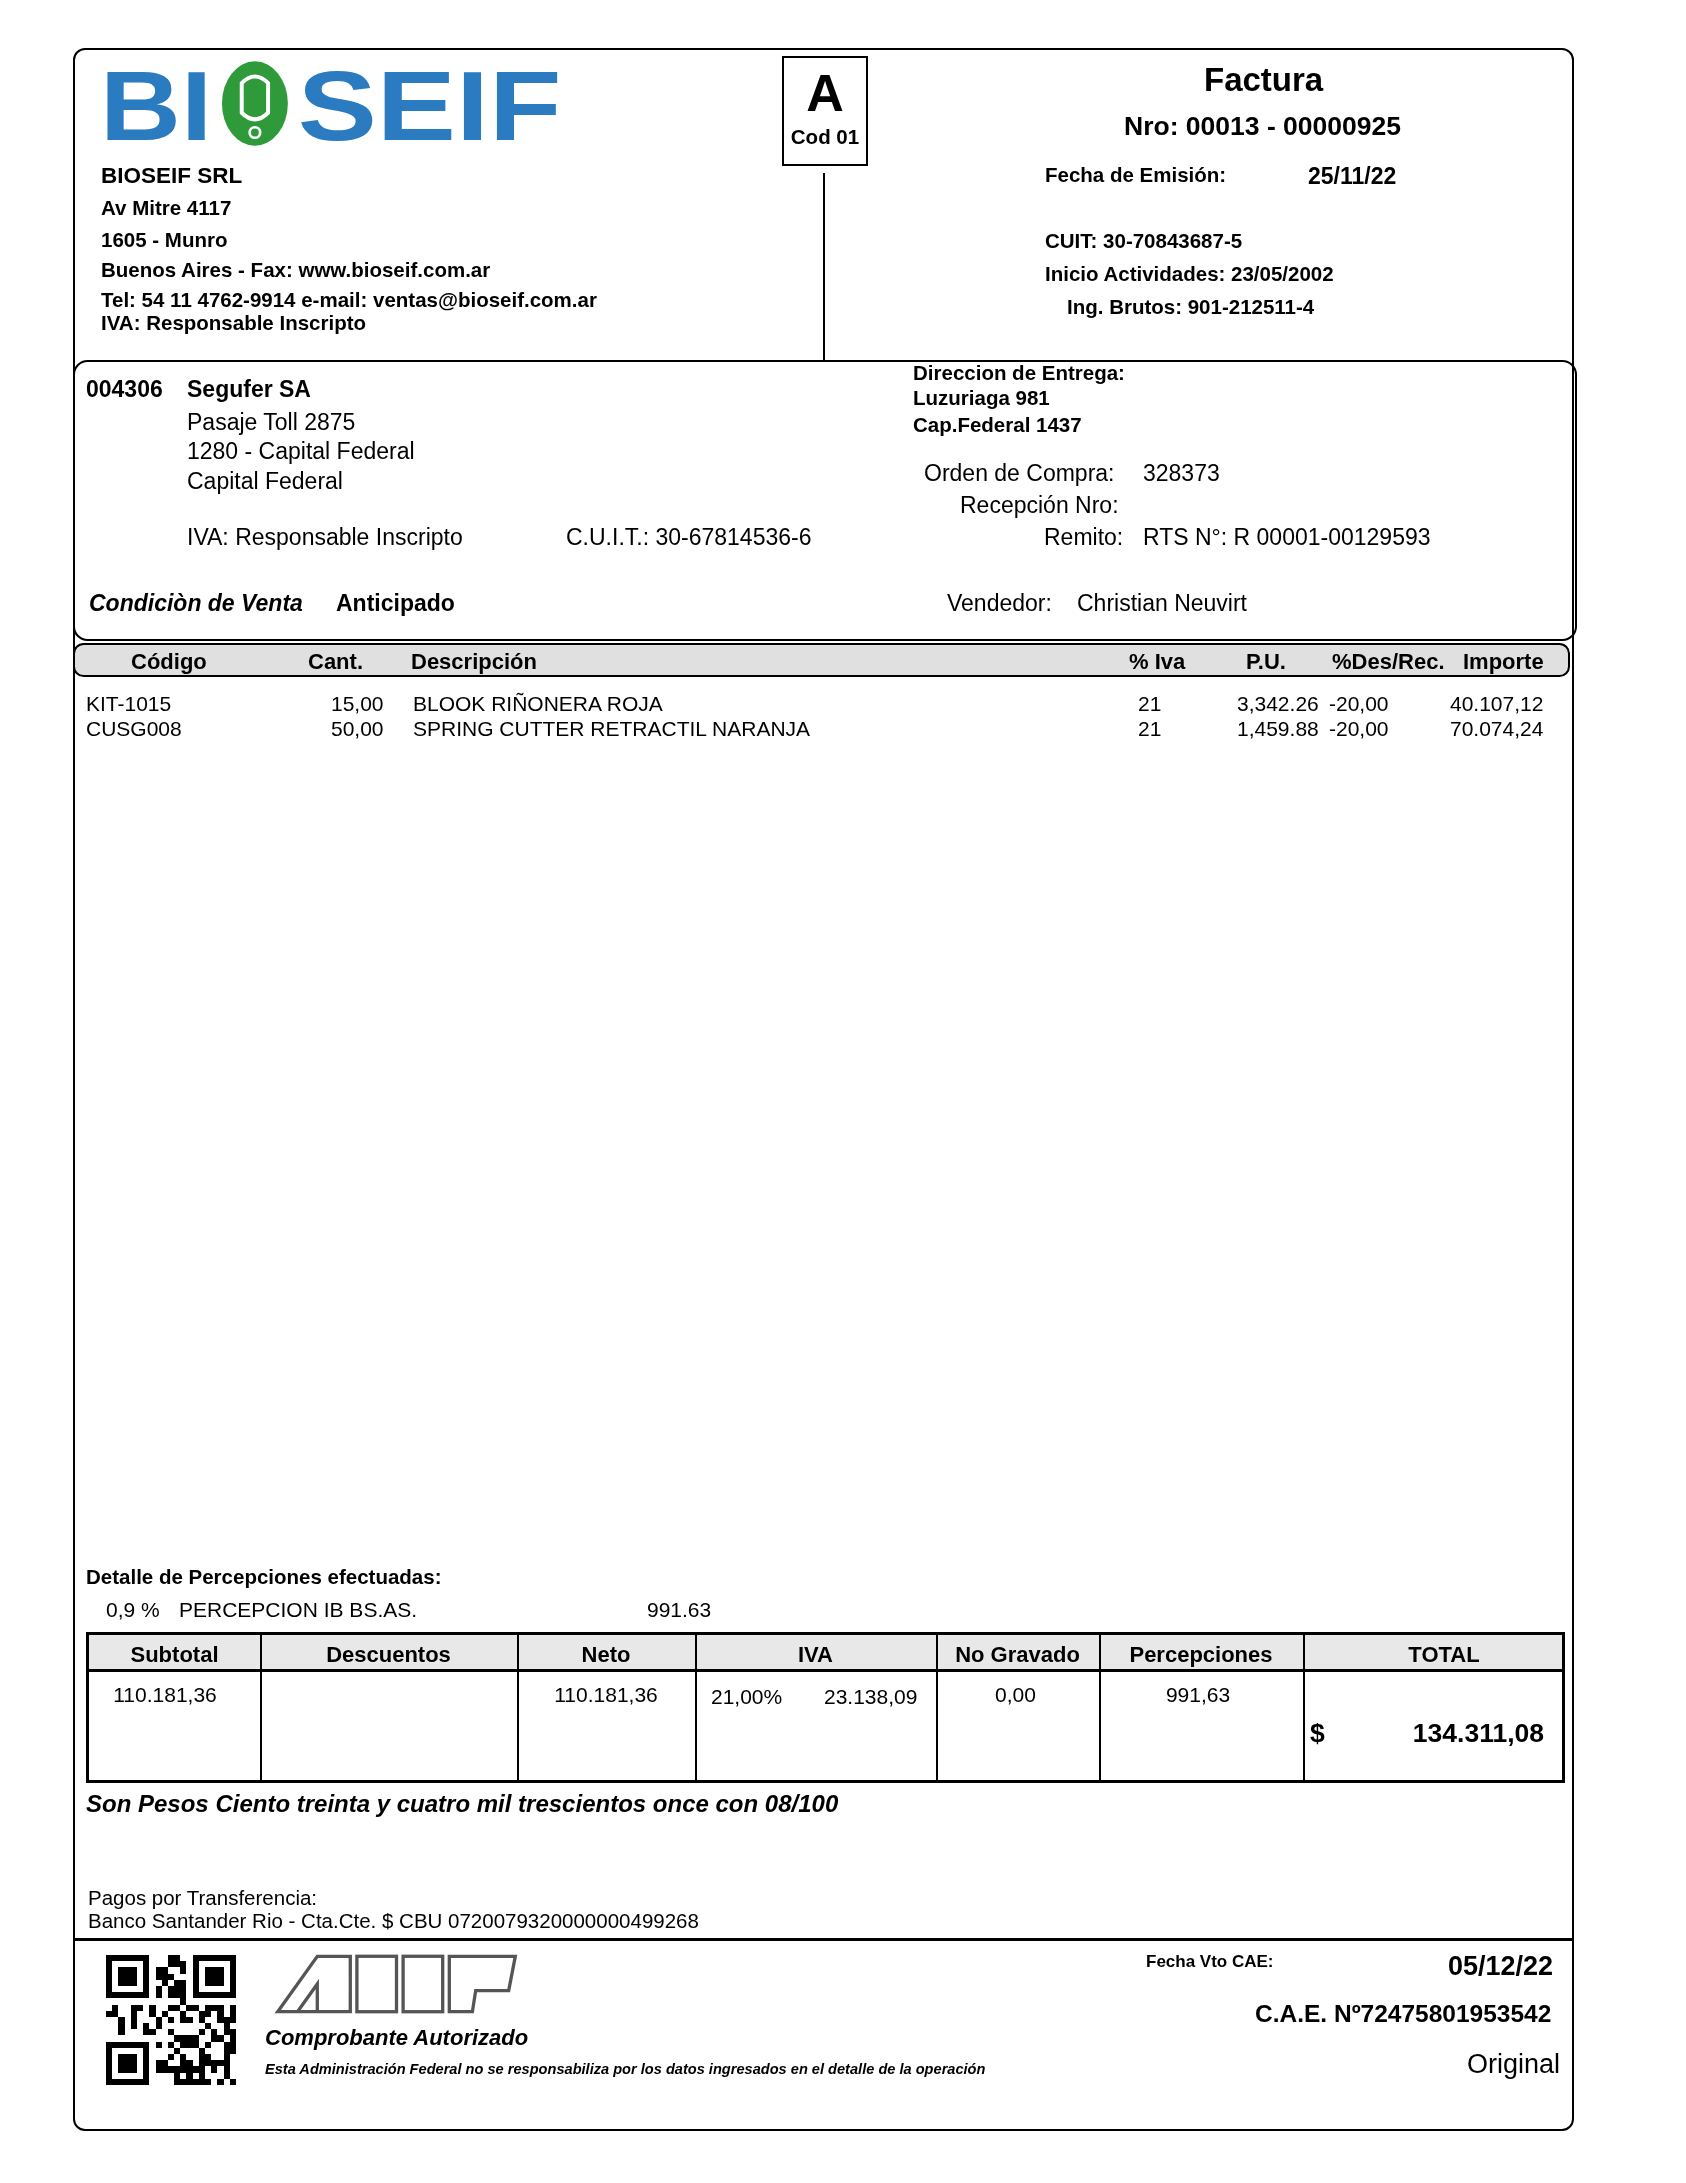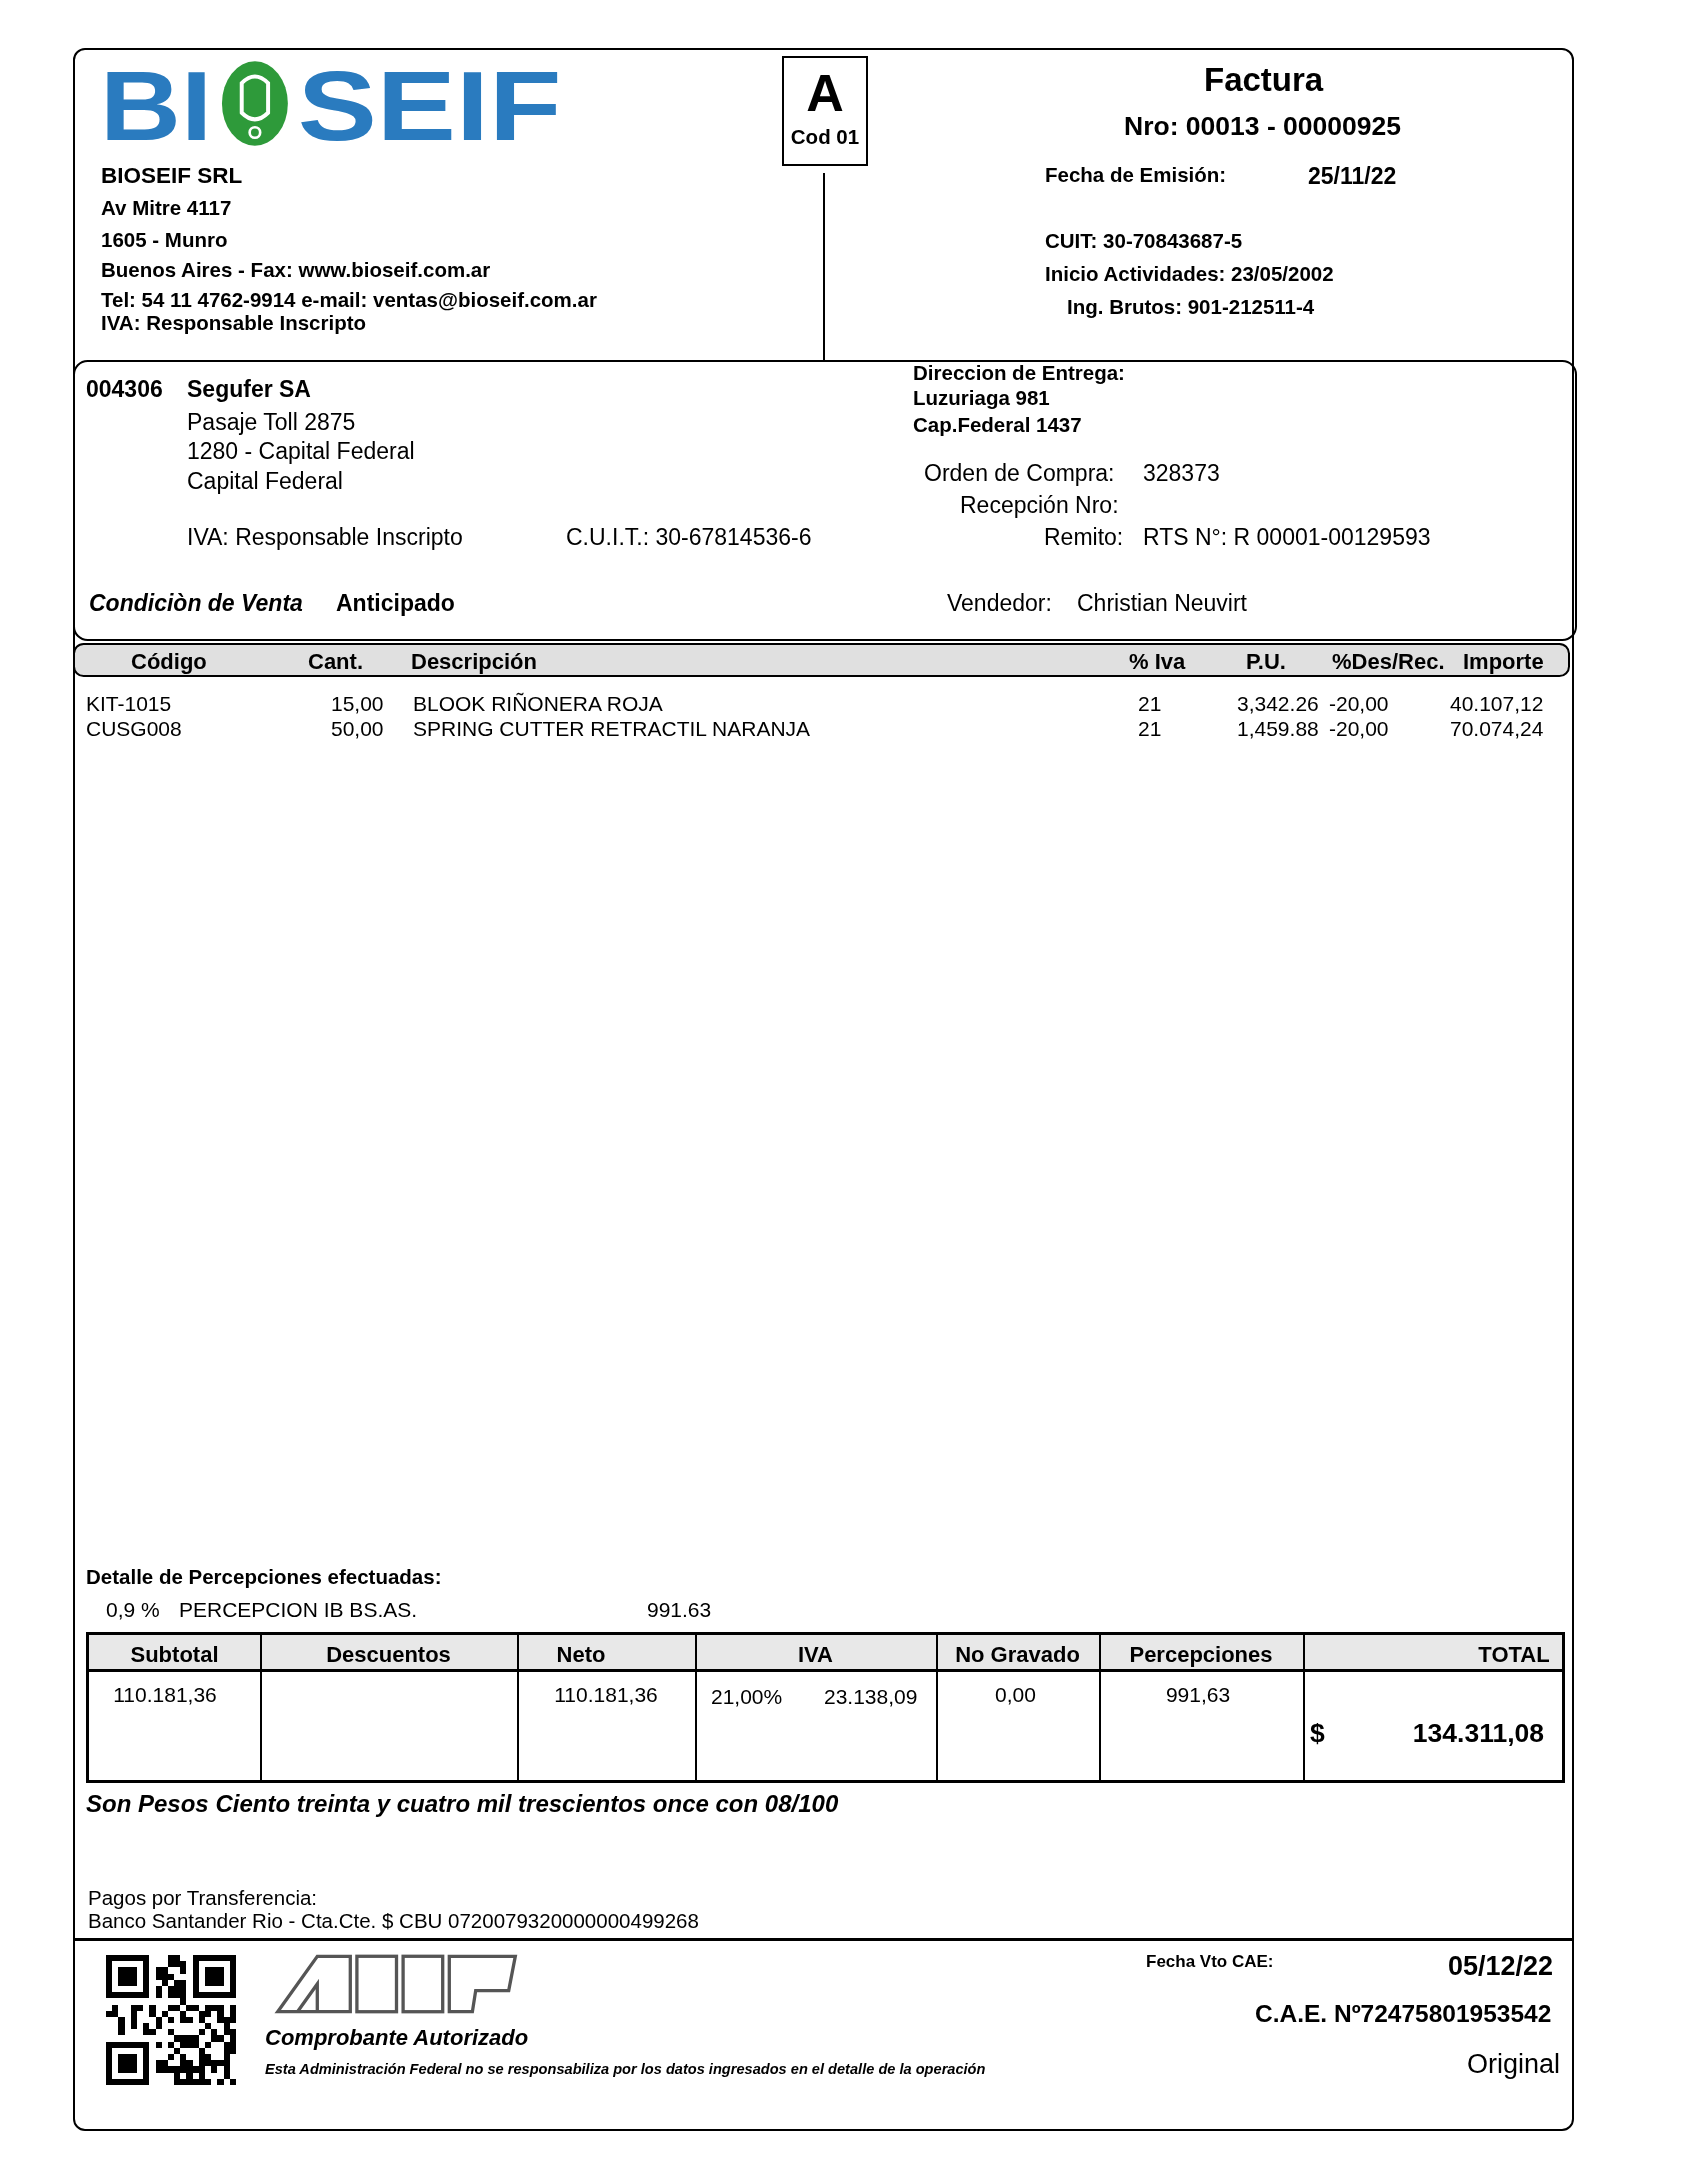--- a/index.html
+++ b/index.html
@@ -121,25 +121,25 @@
   <div class="hdr"></div>
   <div class="col" style="left:171px;"></div>
   <div class="col" style="left:428px;"></div>
   <div class="col" style="left:606px;"></div>
   <div class="col" style="left:847px;"></div>
   <div class="col" style="left:1010px;"></div>
   <div class="col" style="left:1214px;"></div>
 
   <div class="h" style="left:0;width:171px;">Subtotal</div>
   <div class="h" style="left:171px;width:257px;">Descuentos</div>
-  <div class="h" style="left:403px;width:178px;">Neto</div>
+  <div class="h" style="left:428px;width:178px;">Neto</div>
   <div class="h" style="left:606px;width:241px;">IVA</div>
   <div class="h" style="left:847px;width:163px;">No Gravado</div>
   <div class="h" style="left:1010px;width:204px;">Percepciones</div>
-  <div class="h" style="left:1284px;width:282px;">TOTAL</div>
+  <div class="h" style="left:1214px;width:282px;">TOTAL</div>
 
   <div class="v" style="left:0;width:152px;">110.181,36</div>
   <div class="v" style="left:171px;width:257px;"></div>
   <div class="v" style="left:428px;width:178px;">110.181,36</div>
   <div class="v" style="left:622px;top:50px;text-align:left;">21,00%</div>
   <div class="v" style="left:735px;top:50px;text-align:left;">23.138,09</div>
   <div class="v" style="left:847px;width:159px;">0,00</div>
   <div class="v" style="left:1010px;width:198px;">991,63</div>
   <div class="v b" style="left:1221px;top:83px;font-size:26.5px;text-align:left;">$</div>
   <div class="v b" style="left:1316px;top:83px;font-size:26.5px;width:139px;text-align:right;">134.311,08</div>

